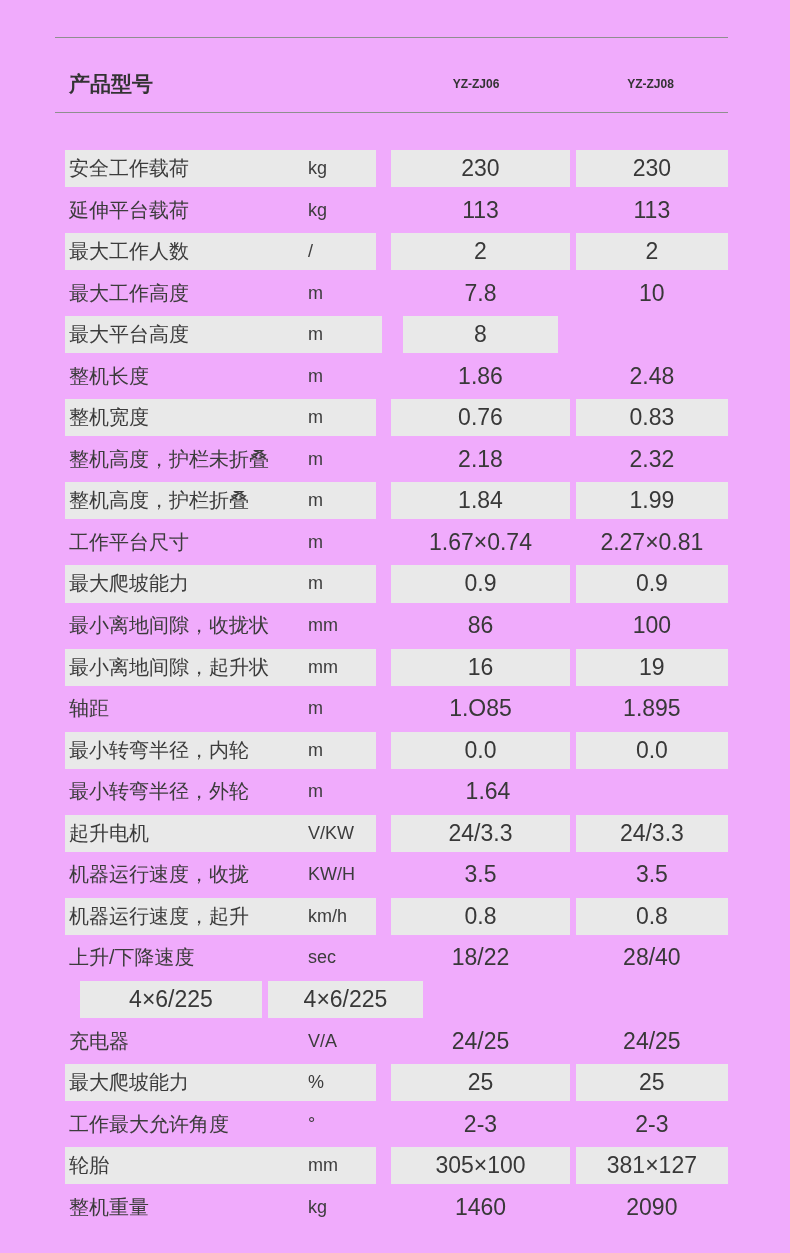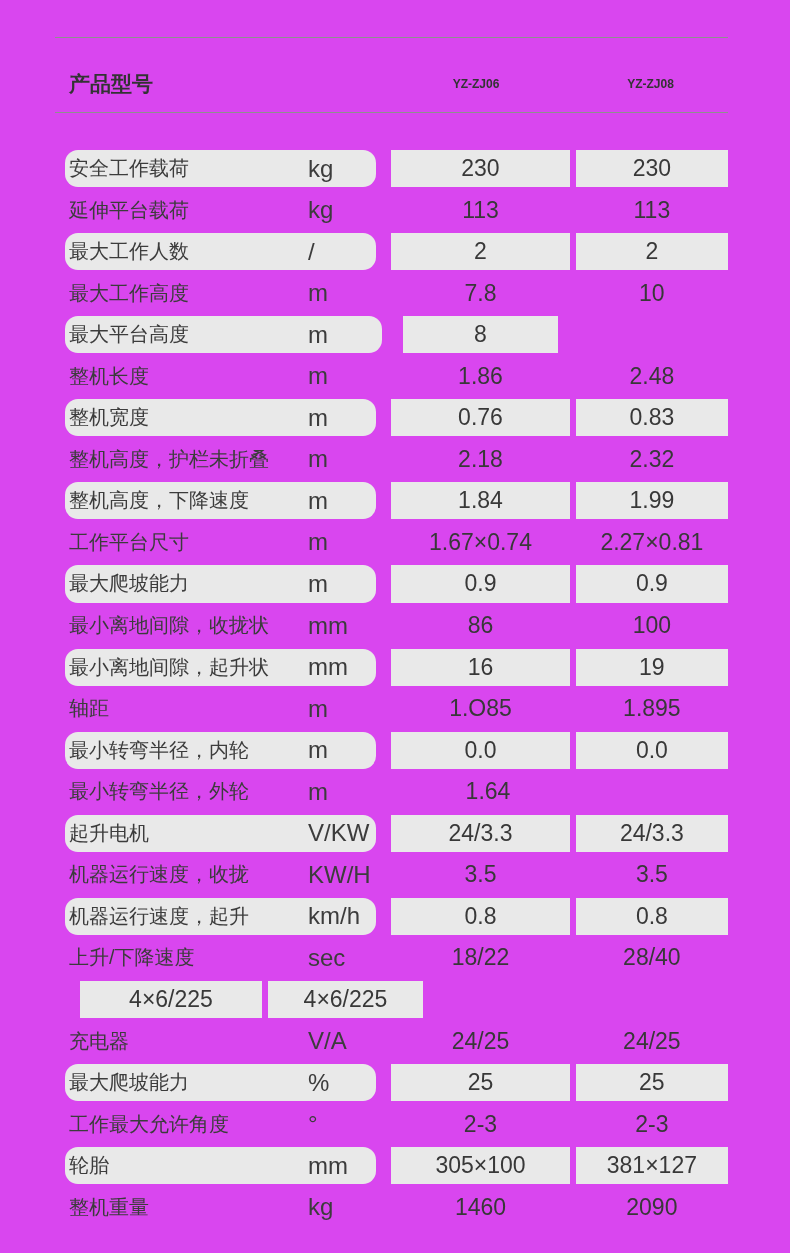--- a/index.html
+++ b/index.html
@@ -1,19 +1,19 @@
 <!DOCTYPE html>
 <html><head>
 <meta charset="utf-8">
 <style>
   html,body{margin:0;padding:0;}
   #canvas{
     position:relative;
     width:790px;height:1253px;
-    background:#d946ef;
+    background:#f0abfc;
     font-family:"Liberation Sans","DejaVu Sans",sans-serif;
     color:#3a3a3a;
     overflow:hidden;
   }
   .spec-table{position:absolute;left:55px;top:37px;width:673px;}
 
   
   .thead{
     box-sizing:border-box;
     height:76px;
@@ -28,23 +28,23 @@
 
   
   .tbody{margin-top:35px;}
   .row{
     display:flex;
     box-sizing:border-box;
     height:41.55px;
     padding:2px 0 2.5px 10px;
   }
   .cell{display:flex;align-items:center;}
-  .c-label{width:317px;position:relative;box-sizing:border-box;border-radius:13px;}
+  .c-label{width:317px;position:relative;box-sizing:border-box;}
   .lbl{padding-left:4px;font-size:20px;color:#3c3c3c;}
-  .unit{position:absolute;left:243px;font-size:24px;color:#3c3c3c;white-space:nowrap;}
+  .unit{position:absolute;left:243px;font-size:18px;color:#3c3c3c;white-space:nowrap;}
   .g1{width:15px;}
   .g2{width:6px;}
   .c-v1{width:182px;justify-content:center;}
   .c-v2{width:155px;justify-content:center;}
   .val{font-size:23px;color:#383838;}
   .row.gray .cell{background:#e9e9e9;}
 </style>
 </head>
 <body>
 
@@ -164,21 +164,21 @@
     <div class="cell c-v1">
       <span class="val">2.18</span>
     </div>
     <div class="g2"></div>
     <div class="cell c-v2">
       <span class="val">2.32</span>
     </div>
   </div>
         <div class="row gray">
     <div class="cell c-label">
-      <span class="lbl">整机高度，下降速度</span>
+      <span class="lbl">整机高度，护栏折叠</span>
       <span class="unit">m</span>
     </div>
     <div class="g1"></div>
     <div class="cell c-v1">
       <span class="val">1.84</span>
     </div>
     <div class="g2"></div>
     <div class="cell c-v2">
       <span class="val">1.99</span>
     </div>

